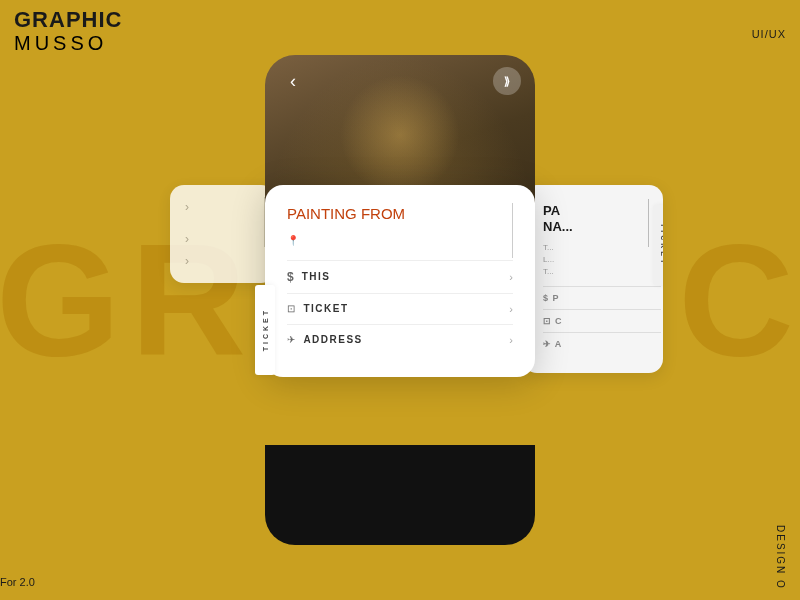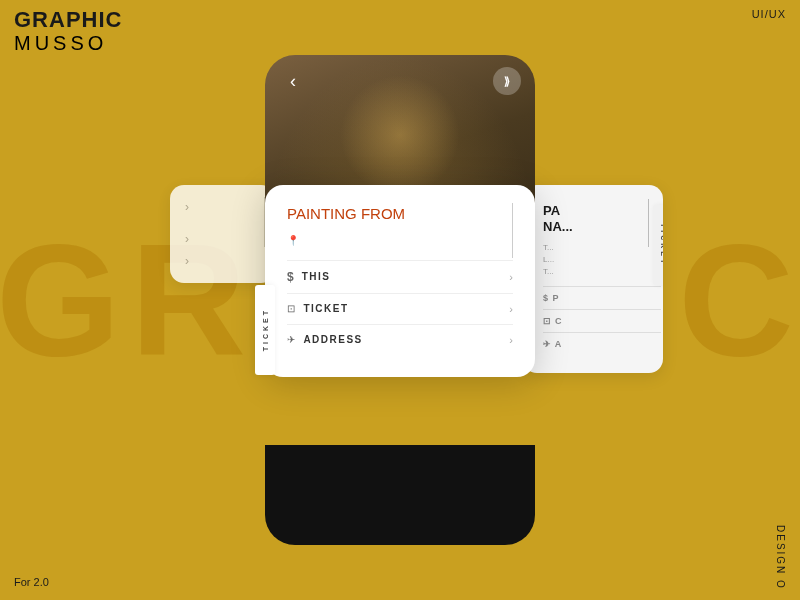--- a/index.html
+++ b/index.html
@@ -49,33 +49,33 @@
       font-size: 20px;
       font-weight: 400;
       color: #000000;
       letter-spacing: 4px;
       line-height: 1.1;
     }
 
     
     .label-uiux {
       position: absolute;
-      top: 8px;
+      top: 28px;
       right: 14px;
       font-size: 11px;
       color: #1a1a1a;
       z-index: 10;
       letter-spacing: 1px;
     }
 
     
     .label-for {
       position: absolute;
       bottom: 12px;
-      left: 14px;
+      left: 0;
       font-size: 11px;
       color: #1a1a1a;
       z-index: 10;
     }
 
     
     .label-design {
       position: absolute;
       bottom: 10px;
       right: 14px;

